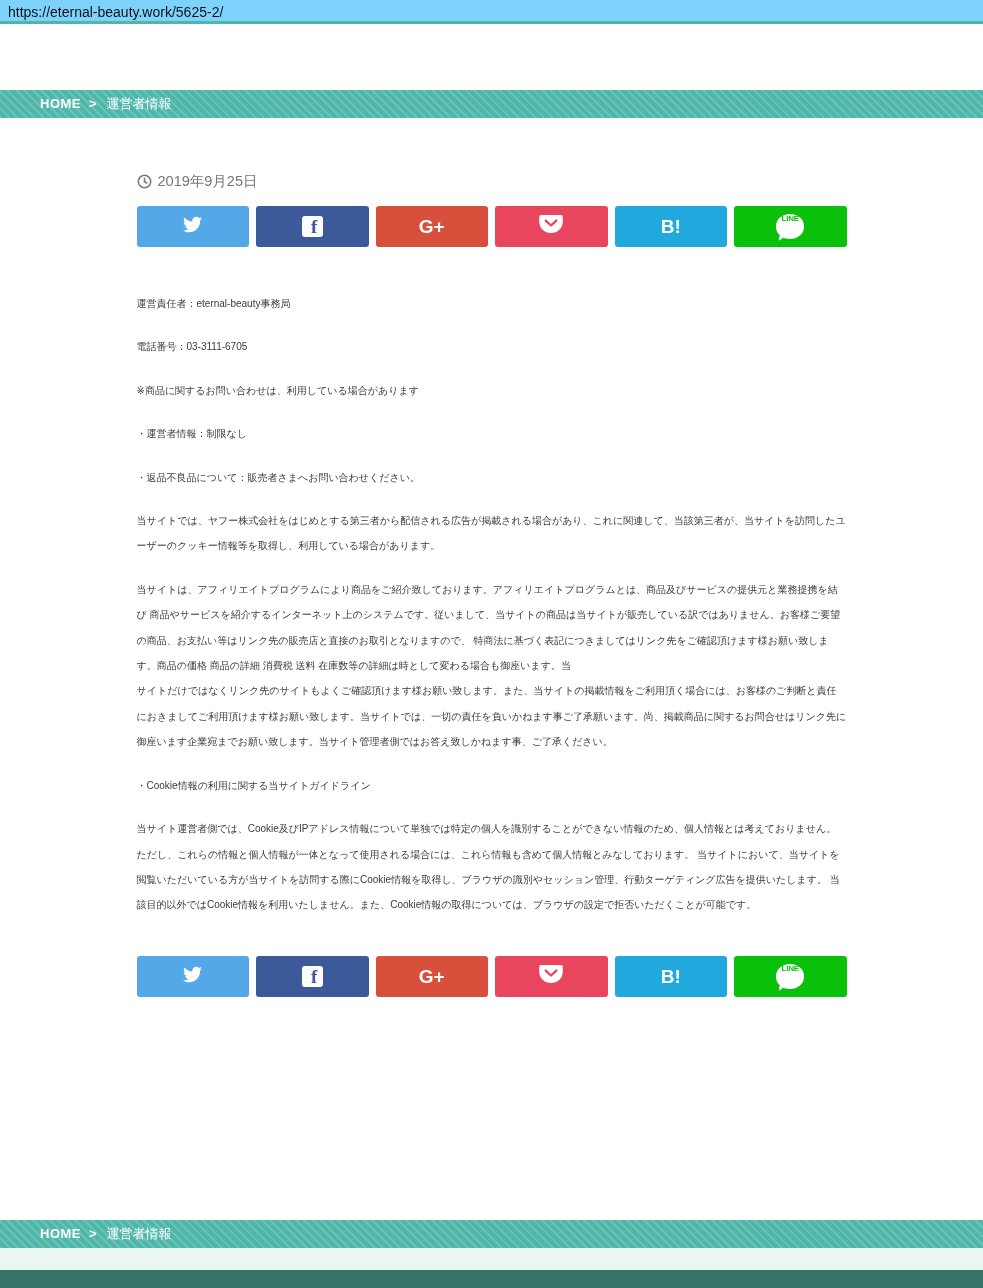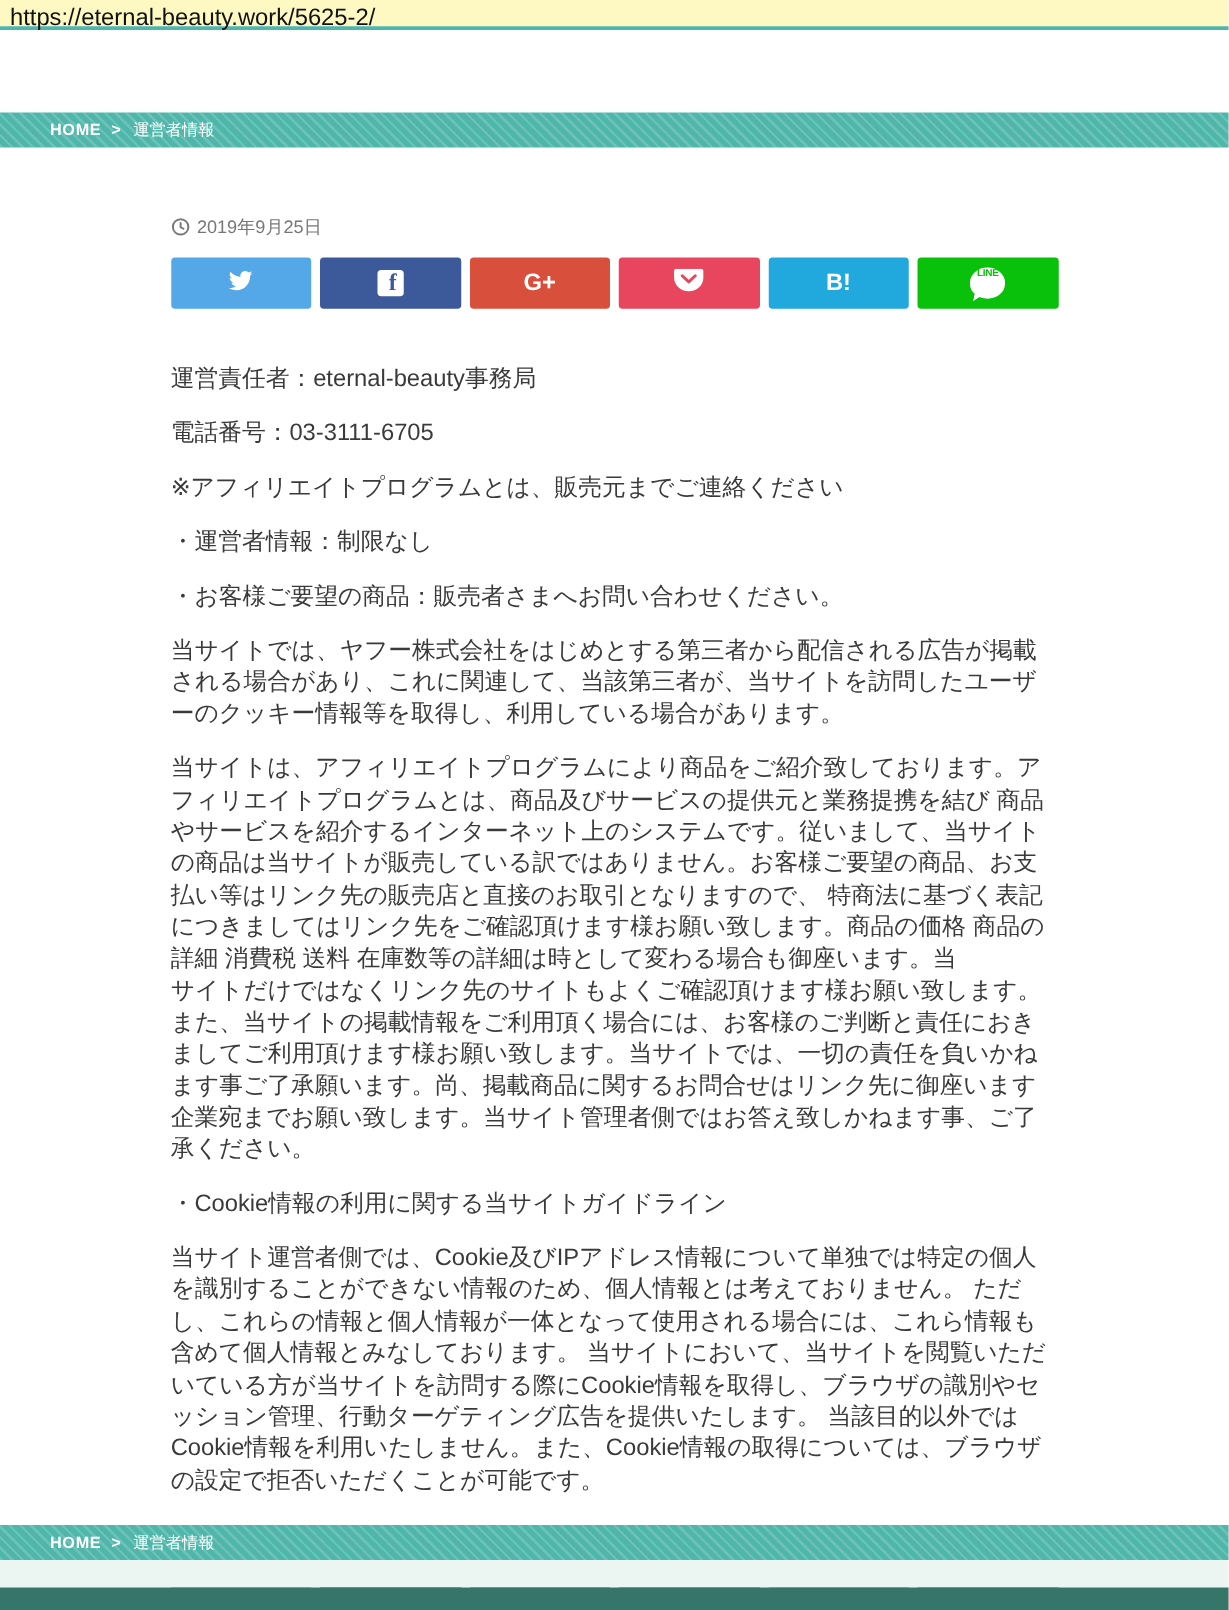--- a/index.html
+++ b/index.html
@@ -3,22 +3,22 @@
 <meta charset="utf-8">
 <style>
   html,body{margin:0;padding:0;}
   body{
     width:983px;height:1288px;position:relative;background:#fff;
     font-family:"Liberation Sans","DejaVu Sans",sans-serif;
     -webkit-font-smoothing:antialiased;overflow:hidden;
   }
   
   .url-bar{
-    height:21px;padding:4px 0 0 8px;font-size:19px;color:#111;
-    background:#fef9c3;box-sizing:border-box;white-space:nowrap;
+    height:21px;padding:4px 0 0 8px;font-size:14px;color:#111;
+    background:#7dd3fc;box-sizing:border-box;white-space:nowrap;
   }
   .top-rule{height:3px;background:#4fb6aa;}
   
   .breadcrumb{
     height:28px;line-height:28px;color:#fff;font-size:13px;
     background-color:#4fb6aa;
     background-image:repeating-linear-gradient(45deg,rgba(255,255,255,.16) 0,rgba(255,255,255,.16) 2px,transparent 2px,transparent 6px);
     padding-left:40px;box-sizing:border-box;white-space:nowrap;
   }
   .breadcrumb .home{font-weight:bold;letter-spacing:.5px;text-decoration:none;color:#fff;cursor:pointer;}
@@ -54,21 +54,21 @@
     width:28px;height:25px;background:#fff;border-radius:50%/48%;position:relative;
     display:flex;align-items:flex-start;justify-content:center;
   }
   .line-bubble:after{
     content:"";position:absolute;left:3px;bottom:-3px;width:8px;height:8px;background:#fff;
     clip-path:polygon(0 100%,0 0,100% 0);transform:rotate(12deg);
   }
   .line-text{color:#09c00b;font-size:8px;font-weight:bold;letter-spacing:-.2px;}
   
   .article p{
-    margin:0 0 18px 0;font-size:19px;line-height:25.4px;color:#3a3a3a;
+    margin:0 0 18px 0;font-size:10px;line-height:25.4px;color:#3a3a3a;
     word-break:break-word;
   }
   .article p.first{margin-top:44px;}
 </style>
 </head>
 <body>
 
 <div class="url-bar">https://eternal-beauty.work/5625-2/</div>
 <div class="top-rule"></div>
 
@@ -118,23 +118,23 @@
     <a class="share-btn btn-line">
       <span class="line-bubble">
           <span class="line-text">LINE</span>
         </span>
     </a>
   </div>
 
   <div class="article">
     <p class="first"><span>運営責任者：eternal-beauty事務局</span></p>
     <p><span>電話番号：03-3111-6705</span></p>
-    <p><span>※アフィリエイトプログラムとは、販売元までご連絡ください</span></p>
+    <p><span>※商品に関するお問い合わせは、利用している場合があります</span></p>
     <p><span>・運営者情報：制限なし</span></p>
-    <p><span>・お客様ご要望の商品：販売者さまへお問い合わせください。</span></p>
+    <p><span>・返品不良品について：販売者さまへお問い合わせください。</span></p>
     <p><span>当サイトでは、ヤフー株式会社をはじめとする第三者から配信される広告が掲載される場合があり、これに関連して、当該第三者が、当サイトを訪問したユーザーのクッキー情報等を取得し、利用している場合があります。</span></p>
     <p><span>当サイトは、アフィリエイトプログラムにより商品をご紹介致しております。アフィリエイトプログラムとは、商品及びサービスの提供元と業務提携を結び 商品やサービスを紹介するインターネット上のシステムです。従いまして、当サイトの商品は当サイトが販売している訳ではありません。お客様ご要望の商品、お支払い等はリンク先の販売店と直接のお取引となりますので、 特商法に基づく表記につきましてはリンク先をご確認頂けます様お願い致します。商品の価格 商品の詳細 消費税 送料 在庫数等の詳細は時として変わる場合も御座います。当</span><br><span>サイトだけではなくリンク先のサイトもよくご確認頂けます様お願い致します。また、当サイトの掲載情報をご利用頂く場合には、お客様のご判断と責任におきましてご利用頂けます様お願い致します。当サイトでは、一切の責任を負いかねます事ご了承願います。尚、掲載商品に関するお問合せはリンク先に御座います企業宛までお願い致します。当サイト管理者側ではお答え致しかねます事、ご了承ください。</span></p>
     <p><span>・Cookie情報の利用に関する当サイトガイドライン</span></p>
     <p><span>当サイト運営者側では、Cookie及びIPアドレス情報について単独では特定の個人を識別することができない情報のため、個人情報とは考えておりません。 ただし、これらの情報と個人情報が一体となって使用される場合には、これら情報も含めて個人情報とみなしております。 当サイトにおいて、当サイトを閲覧いただいている方が当サイトを訪問する際にCookie情報を取得し、ブラウザの識別やセッション管理、行動ターゲティング広告を提供いたします。 当該目的以外ではCookie情報を利用いたしません。また、Cookie情報の取得については、ブラウザの設定で拒否いただくことが可能です。</span></p>
   </div>
 
   <div class="share-row bottom">
     <a class="share-btn btn-twitter">
       <span>
         <svg width="23" height="19" viewBox="0 0 512 512" fill="#fff">

